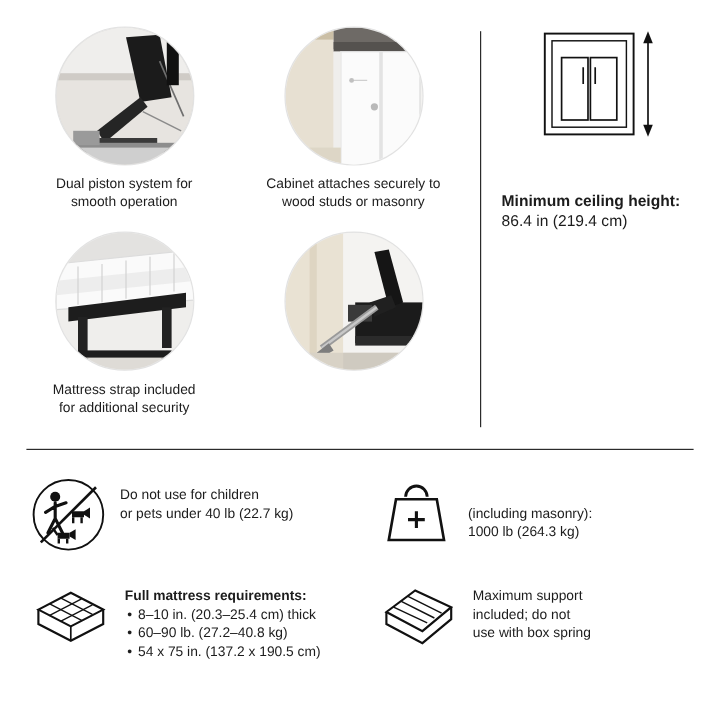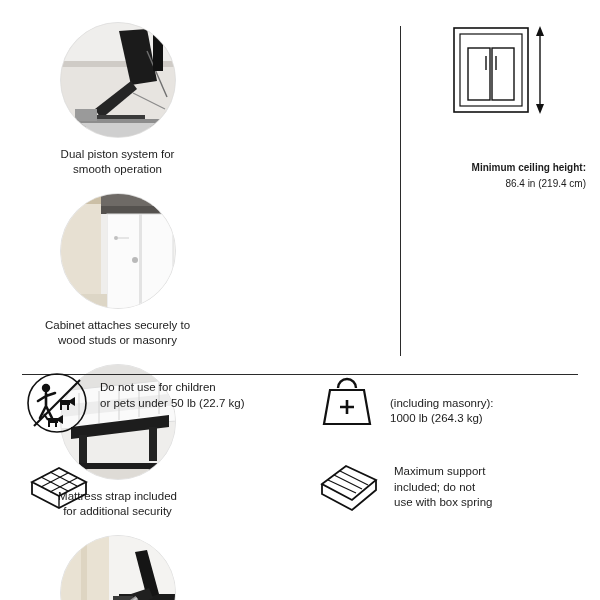--- a/index.html
+++ b/index.html
@@ -9,21 +9,21 @@
     height: 600px;
     background: #ffffff;
     font-family: "Liberation Sans", sans-serif;
     color: #1c1c1c;
     overflow: hidden;
   }
   .page { position: relative; width: 600px; height: 600px; }
 
   
   .top { display: flex; height: 368px; }
-  .top-left { width: 400px; padding: 22px 10px 0 22px; }
+  .top-left { width: 400px; padding: 22px 10px 0 8px; }
   .top-right { width: 200px; padding: 22px 14px 0 18px; position: relative; }
   .vdiv {
     position: absolute; left: 0; top: 26px; width: 1px; height: 330px;
     background: #2b2b2b;
   }
 
   .grid2 { display: flex; flex-wrap: wrap; }
   .cell { width: 185px; margin: 0 3px 16px 3px; }
   .cap {
     text-align: center;
@@ -38,29 +38,29 @@
     width: 116px; height: 116px; border-radius: 50%;
     margin: 0 auto; overflow: hidden; position: relative;
     background: #e9e9e9;
     border: 1px solid #e2e2e2;
   }
   .circ svg { display: block; }
 
   
   .ritem { margin-bottom: 20px; }
   .rbox { width: 112px; height: 96px; margin: 0 auto 10px auto; }
-  .rcap { font-size: 10px; line-height: 15.5px; text-align: right; margin-top: 42px; }
+  .rcap { font-size: 13px; line-height: 15.5px; text-align: left; margin-top: 42px; }
   .rcap b { font-weight: bold; }
 
   
   .hdiv {
     position: absolute; left: 22px; top: 374px; width: 556px; height: 1px;
     background: #2b2b2b;
   }
-  .bottom { position: absolute; top: 372px; left: 0; width: 600px; }
+  .bottom { position: absolute; top: 398px; left: 0; width: 600px; }
   .brow { display: flex; }
   .bcell { display: flex; align-items: flex-start; }
   .bcell.left { width: 300px; padding-left: 26px; }
   .bcell.right { width: 300px; padding-left: 16px; }
   .ico {
     width: 62px; height: 62px; flex: 0 0 62px; margin-right: 12px;
   }
   .ico.big { width: 66px; height: 66px; flex: 0 0 66px; }
   .btext { font-size: 11.5px; line-height: 15.5px; padding-top: 8px; }
   .btext b { font-weight: bold; }
@@ -224,21 +224,21 @@
             <path d="M35 33 l0 5 M42 33 l0 5" stroke="#111" stroke-width="2"></path>
             <path d="M22 46 h10 v5 h-10 z" fill="#111"></path>
             <path d="M32 46 l5 -3 v9 l-5 -3 z" fill="#111"></path>
             <path d="M23 51 l0 4 M30 51 l0 4" stroke="#111" stroke-width="2"></path>
             <path d="M22 48 l-4 -6" stroke="#111" stroke-width="2"></path>
             <path d="M8 54 L54 8" stroke="#111" stroke-width="2.2"></path>
           </svg>
         </div>
         <div class="btext">
           <span>Do not use for children</span><br>
-          <span>or pets under 50 lb (22.7 kg)</span>
+          <span>or pets under 40 lb (22.7 kg)</span>
         </div>
       </div>
 
       <div class="bcell right">
         <div class="ico">
           <svg width="62" height="62" viewBox="0 0 62 62">
             <path d="M22 16 a9 9 0 0 1 18 0" fill="none" stroke="#111" stroke-width="2.4"></path>
             <path d="M14 18 h34 l6 34 h-46 z" fill="none" stroke="#111" stroke-width="2.2"></path>
             <path d="M31 28 v14 M24 35 h14" stroke="#111" stroke-width="2.6"></path>
           </svg>
@@ -260,20 +260,28 @@
             <path d="M6 26 v12 l27 14 27 -14 v-12" fill="none" stroke="#111" stroke-width="1.8"></path>
             <path d="M33 40 v12" stroke="#111" stroke-width="1.4"></path>
             <g stroke="#111" stroke-width="1.1" fill="none">
               <path d="M15 21 L42 35"></path>
                 <path d="M24 16 L51 30"></path>
               <path d="M15 31 L42 17"></path>
                 <path d="M24 36 L51 22"></path>
             </g>
           </svg>
         </div>
+        <div class="btext">
+          <b>Full mattress requirements:</b>
+          <ul>
+            <li>8–10 in. (20.3–25.4 cm) thick</li>
+            <li>60–90 lb. (27.2–40.8 kg)</li>
+            <li>54 x 75 in. (137.2 x 190.5 cm)</li>
+          </ul>
+        </div>
       </div>
 
       <div class="bcell right">
         <div class="ico big">
           <svg width="66" height="66" viewBox="0 0 66 66">
             <polygon points="6,28 30,10 60,24 36,44" fill="none" stroke="#111" stroke-width="1.8"></polygon>
             <path d="M6 28 v10 l30 16 24 -20 v-10" fill="none" stroke="#111" stroke-width="1.8"></path>
             <g stroke="#111" stroke-width="1.2" fill="none">
               <path d="M12 24 L40 37"></path>
                 <path d="M18 19 L46 33"></path>

